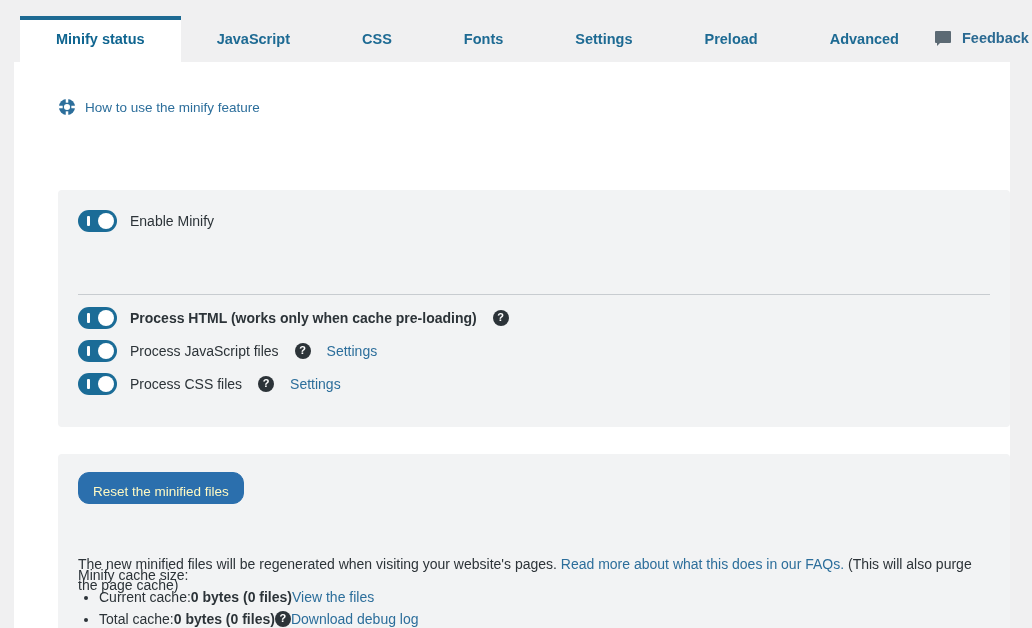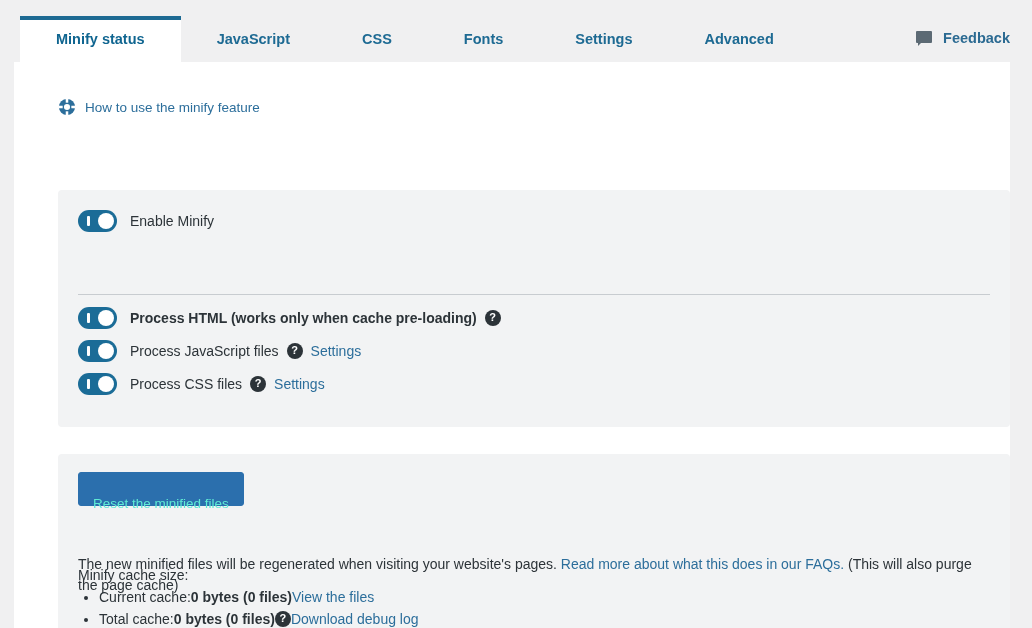--- a/index.html
+++ b/index.html
@@ -198,40 +198,40 @@
     color: #ffffff;
     font-size: 11px;
     font-weight: bold;
     line-height: 1;
     flex: none;
     cursor: pointer;
     font-family: "Liberation Sans", sans-serif;
   }
   .help-icon span { position: relative; top: -0.5px; }
 
-  .inline-gap { display: flex; align-items: center; gap: 8px; }
+  .inline-gap { display: flex; align-items: center; gap: 16px; }
 
   .link {
     color: #2c6e9b;
     text-decoration: none;
     cursor: pointer;
     font-size: 14px;
   }
 
   
   .btn-primary {
     position: absolute;
     left: 20px; top: 18px;
-    padding: 16px 14px;
+    padding: 4px 14px;
     height: 32px;
     line-height: 30px;
     background: #2b6fad;
-    color: #5eead4;
+    color: #fef9c3;
     border: 1px solid #2b6fad;
-    border-radius: 3px;
+    border-radius: 11px;
     font-size: 13.5px;
     font-family: "Liberation Sans", sans-serif;
     cursor: pointer;
     white-space: nowrap;
   }
 
   .reset-desc {
     position: absolute;
     left: 20px; top: 64px;
     width: 900px;
@@ -279,20 +279,23 @@
         <span>JavaScript</span>
       </div>
       <div class="tab">
         <span>CSS</span>
       </div>
       <div class="tab">
         <span>Fonts</span>
       </div>
       <div class="tab">
         <span>Settings</span>
+      </div>
+      <div class="tab">
+        <span>Preload</span>
       </div>
       <div class="tab">
         <span>Advanced</span>
       </div>
     </div>
 
     <div class="feedback">
       <span class="cmt-icon">
         <span class="bubble"></span>
           <span class="tail"></span>

